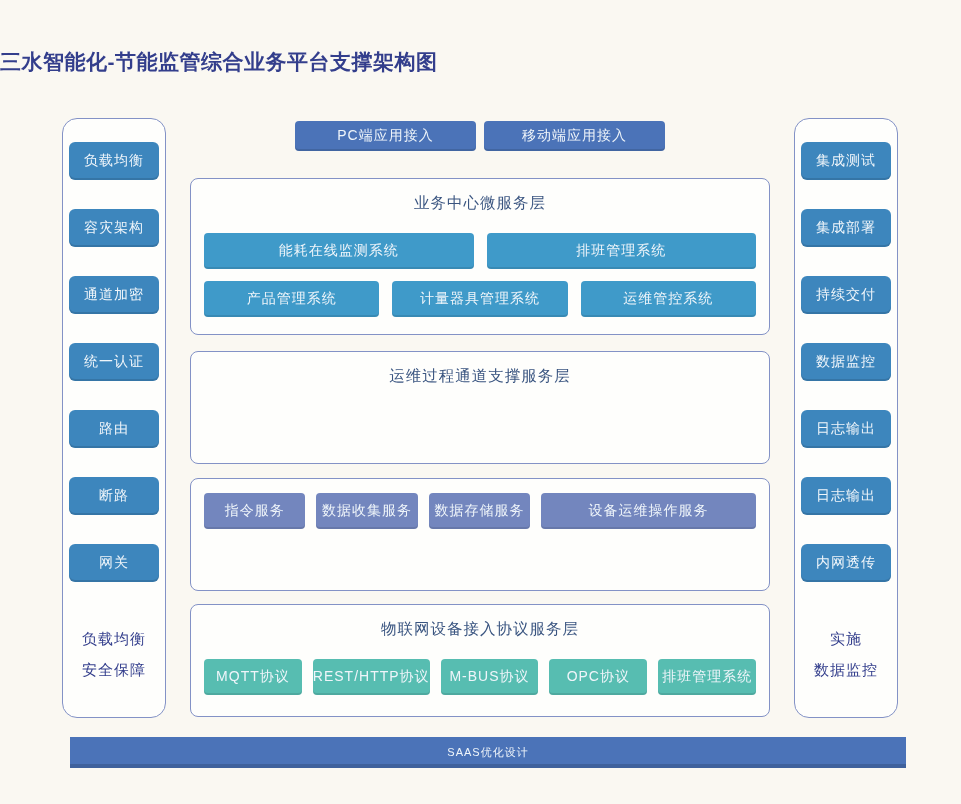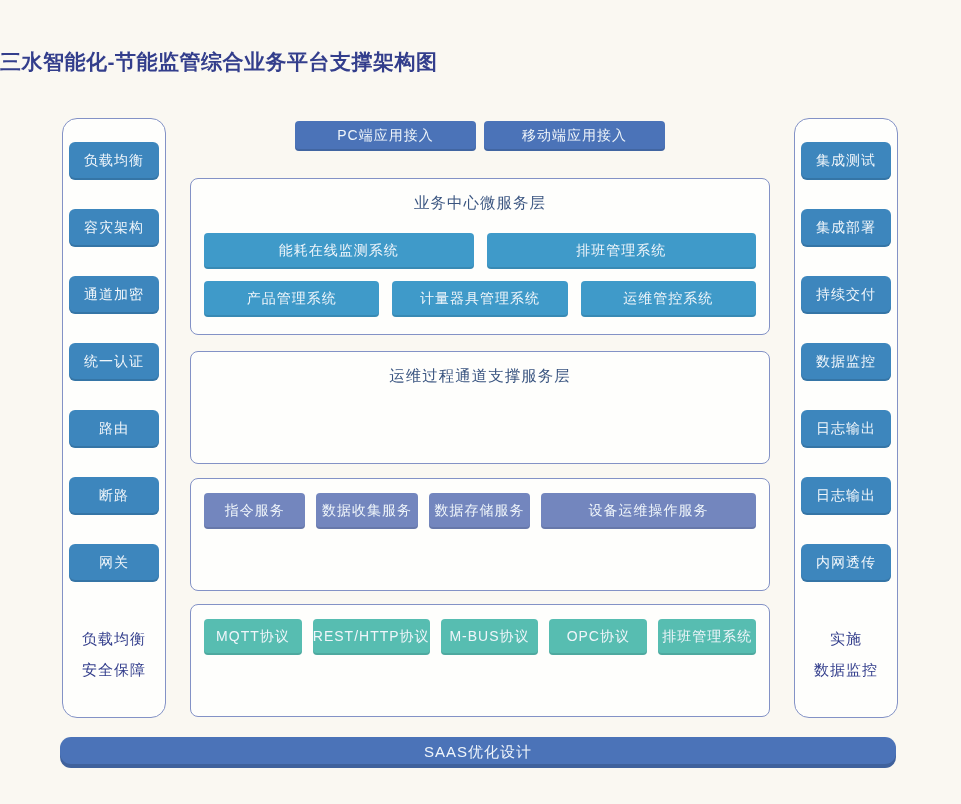--- a/index.html
+++ b/index.html
@@ -71,23 +71,23 @@
     display: flex; align-items: center; justify-content: center;
     box-shadow: inset 0 -2px 0 rgba(0,0,0,0.10);
     letter-spacing: 1px; white-space: nowrap;
   }
   .blk.wide { flex: 2.12; font-family: Liberation Mono, monospace; }
   .blk.l1 { background: var(--layer1-btn, #3F9AC9); }
   .blk.l2 { background: var(--layer2-btn, #4A92A8); }
   .blk.l3 { background: var(--layer3-btn, #7386BE); }
   .blk.l4 { background: var(--layer4-btn, #57BDB1); }
   .saas-bar {
-    position: absolute; top: 737px; left: 60px; width: 836px; height: 31px;
-    background: var(--accent-btn, #4B73B8); border-radius: 11px;
-    color: var(--btn-text, #EFF5FA); font-size: 15px;
+    position: absolute; top: 737px; left: 70px; width: 836px; height: 31px;
+    background: var(--accent-btn, #4B73B8); border-radius: 0;
+    color: var(--btn-text, #EFF5FA); font-size: 11px;
     display: flex; align-items: center; justify-content: center;
     box-shadow: inset 0 -4px 0 rgba(0,0,0,0.15);
     letter-spacing: 1px;
   }
 </style>
 </head>
 <body>
 
 <div class="canvas">
 
@@ -136,20 +136,21 @@
       <section class="layer m3">
         <div class="btn-row">
           <div class="blk l3">指令服务</div>
           <div class="blk l3">数据收集服务</div>
           <div class="blk l3">数据存储服务</div>
           <div class="blk l3 wide">设备运维操作服务</div>
         </div>
       </section>
 
       <section class="layer m4">
+        <div class="layer-title">物联网设备接入协议服务层</div>
         <div class="btn-row">
           <div class="blk l4">MQTT协议</div>
           <div class="blk l4">REST/HTTP协议</div>
           <div class="blk l4">M-BUS协议</div>
           <div class="blk l4">OPC协议</div>
           <div class="blk l4">排班管理系统</div>
         </div>
       </section>
 
     </div>

